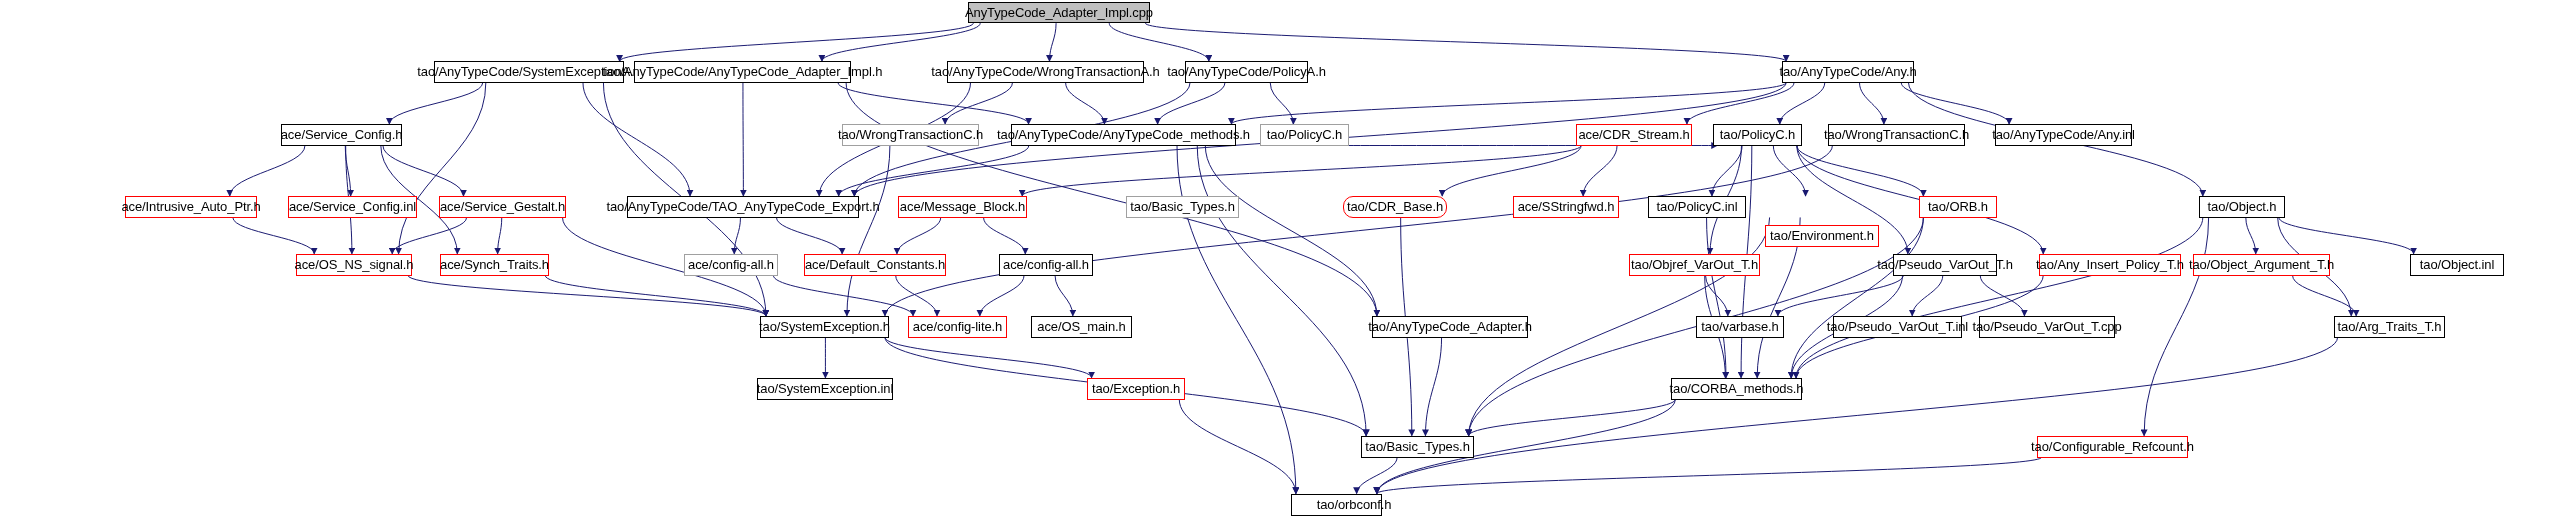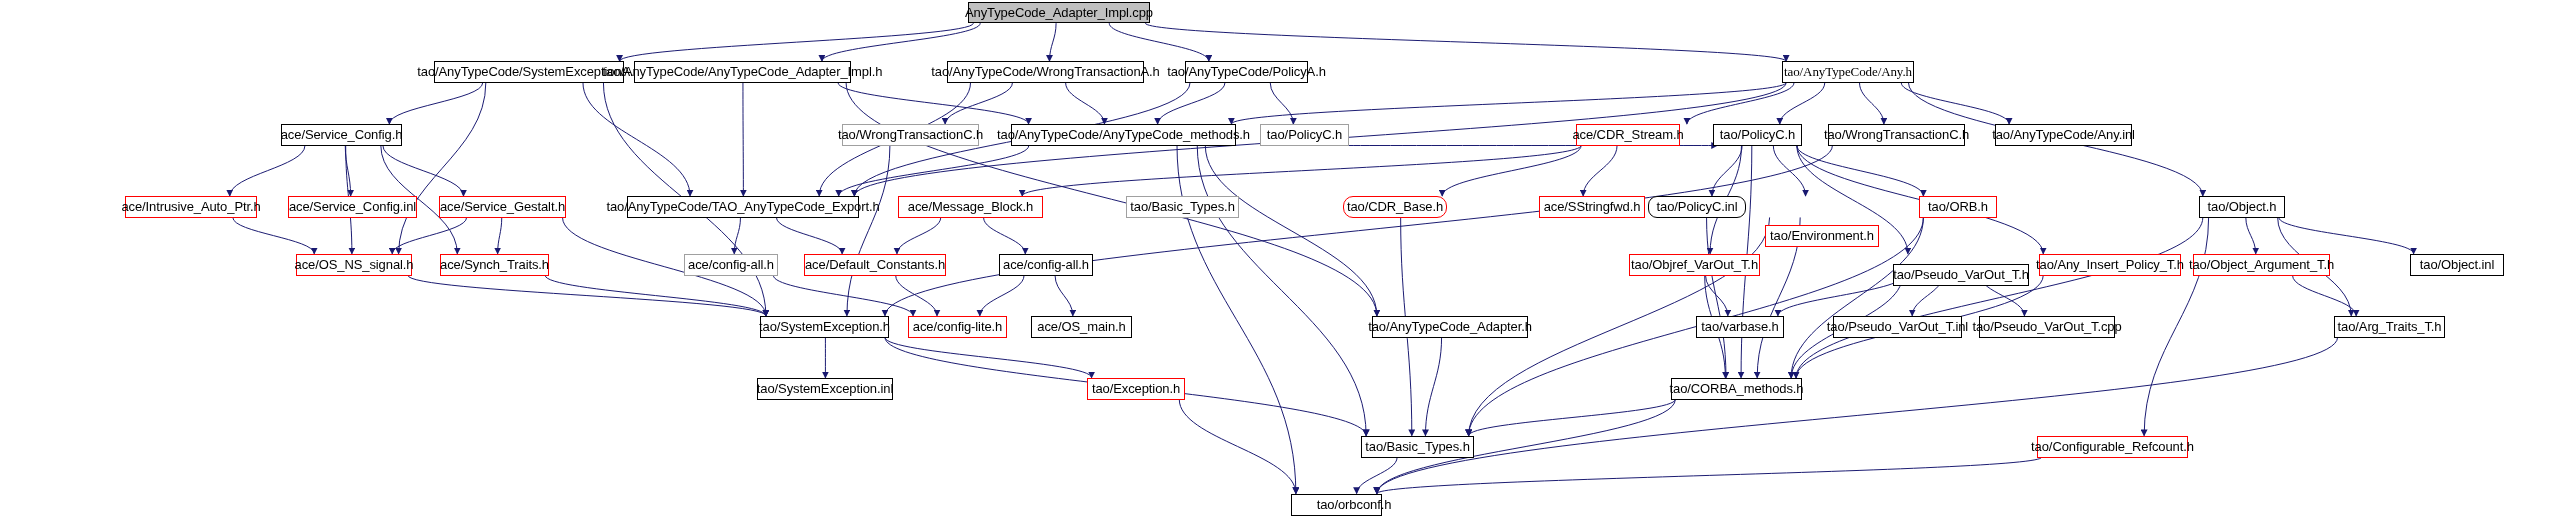--- a/index.html
+++ b/index.html
@@ -152,48 +152,48 @@
         <path d="M 1688.5 553 C 1688.5 571.48, 1639.5 578.52, 1639.5 597" fill="none" stroke="#191970" stroke-width="1.2" marker-end="url(#arrow)"></path>
         <path d="M 2468 553 C 2468 571.48, 1664 578.52, 1664 597" fill="none" stroke="#191970" stroke-width="1.2" marker-end="url(#arrow)"></path>
       </g>
   </svg>
   <div id="nodes">
       <div class="node root" style="left: 968px; top: 1.7px; width: 182px;">AnyTypeCode_Adapter_Impl.cpp</div>
       <div class="node " style="left: 434px; top: 61px; width: 190px;">tao/AnyTypeCode/SystemExceptionA.h</div>
       <div class="node " style="left: 634px; top: 61px; width: 217px;">tao/AnyTypeCode/AnyTypeCode_Adapter_Impl.h</div>
       <div class="node " style="left: 947px; top: 61px; width: 197px;">tao/AnyTypeCode/WrongTransactionA.h</div>
       <div class="node " style="left: 1185px; top: 61px; width: 123px;">tao/AnyTypeCode/PolicyA.h</div>
-      <div class="node " style="left: 1782px; top: 61px; width: 132px; font-family: Liberation Serif, serif;">tao/AnyTypeCode/Any.h</div>
+      <div class="node " style="left: 1782px; top: 61px; width: 132px;">tao/AnyTypeCode/Any.h</div>
       <div class="node " style="left: 281px; top: 124px; width: 121px;">ace/Service_Config.h</div>
       <div class="node gray" style="left: 842px; top: 124px; width: 137px;">tao/WrongTransactionC.h</div>
       <div class="node " style="left: 1011px; top: 124px; width: 225px;">tao/AnyTypeCode/AnyTypeCode_methods.h</div>
       <div class="node gray" style="left: 1260px; top: 124px; width: 89px;">tao/PolicyC.h</div>
-      <div class="node red" style="left: 1576px; top: 124px; width: 104px;">ace/CDR_Stream.h</div>
+      <div class="node red" style="left: 1576px; top: 124px; width: 116px;">ace/CDR_Stream.h</div>
       <div class="node " style="left: 1713px; top: 124px; width: 89px;">tao/PolicyC.h</div>
       <div class="node " style="left: 1828px; top: 124px; width: 137px;">tao/WrongTransactionC.h</div>
       <div class="node " style="left: 1995px; top: 124px; width: 137px;">tao/AnyTypeCode/Any.inl</div>
       <div class="node red" style="left: 125px; top: 196px; width: 132px;">ace/Intrusive_Auto_Ptr.h</div>
       <div class="node red" style="left: 288px; top: 196px; width: 129px;">ace/Service_Config.inl</div>
       <div class="node red" style="left: 439px; top: 196px; width: 127px;">ace/Service_Gestalt.h</div>
       <div class="node " style="left: 627px; top: 196px; width: 232px;">tao/AnyTypeCode/TAO_AnyTypeCode_Export.h</div>
-      <div class="node red" style="left: 898px; top: 196px; width: 145px;">ace/Message_Block.h</div>
+      <div class="node red" style="left: 898px; top: 196px; width: 129px;">ace/Message_Block.h</div>
       <div class="node gray" style="left: 1126px; top: 196px; width: 113px;">tao/Basic_Types.h</div>
       <div class="node red" style="left: 1343px; top: 196px; width: 104px; border-radius: 10px;">tao/CDR_Base.h</div>
-      <div class="node red" style="left: 1513px; top: 196px; width: 106px; margin-left: 26px;">ace/SStringfwd.h</div>
-      <div class="node " style="left: 1648px; top: 196px; width: 98px; border-radius: 9px;">tao/PolicyC.inl</div>
+      <div class="node red" style="left: 1513px; top: 196px; width: 106px;">ace/SStringfwd.h</div>
+      <div class="node " style="left: 1648px; top: 196px; width: 98px;">tao/PolicyC.inl</div>
       <div class="node red" style="left: 1765px; top: 196px; width: 114px; margin-top: 29px;">tao/Environment.h</div>
       <div class="node red" style="left: 1919px; top: 196px; width: 78px;">tao/ORB.h</div>
       <div class="node " style="left: 2199px; top: 196px; width: 86px;">tao/Object.h</div>
       <div class="node red" style="left: 296px; top: 254px; width: 116px;">ace/OS_NS_signal.h</div>
       <div class="node red" style="left: 440px; top: 254px; width: 109px;">ace/Synch_Traits.h</div>
       <div class="node gray" style="left: 684px; top: 254px; width: 94px;">ace/config-all.h</div>
       <div class="node red" style="left: 804px; top: 254px; width: 142px;">ace/Default_Constants.h</div>
       <div class="node " style="left: 999px; top: 254px; width: 94px;">ace/config-all.h</div>
       <div class="node red" style="left: 1629px; top: 254px; width: 131px;">tao/Objref_VarOut_T.h</div>
-      <div class="node " style="left: 1893px; top: 264px; width: 136px;">tao/Pseudo_VarOut_T.h</div>
+      <div class="node " style="left: 1893px; top: 254px; width: 104px;">tao/Pseudo_VarOut_T.h</div>
       <div class="node red" style="left: 2039px; top: 254px; width: 142px;">tao/Any_Insert_Policy_T.h</div>
       <div class="node red" style="left: 2193px; top: 254px; width: 137px;">tao/Object_Argument_T.h</div>
       <div class="node " style="left: 2410px; top: 254px; width: 94px;">tao/Object.inl</div>
       <div class="node " style="left: 760px; top: 316px; width: 129px;">tao/SystemException.h</div>
       <div class="node red" style="left: 908px; top: 316px; width: 99px;">ace/config-lite.h</div>
       <div class="node " style="left: 1031px; top: 316px; width: 101px;">ace/OS_main.h</div>
       <div class="node " style="left: 1372px; top: 316px; width: 156px;">tao/AnyTypeCode_Adapter.h</div>
       <div class="node " style="left: 1696px; top: 316px; width: 88px;">tao/varbase.h</div>
       <div class="node " style="left: 1833px; top: 316px; width: 129px;">tao/Pseudo_VarOut_T.inl</div>
       <div class="node " style="left: 1979px; top: 316px; width: 136px;">tao/Pseudo_VarOut_T.cpp</div>

